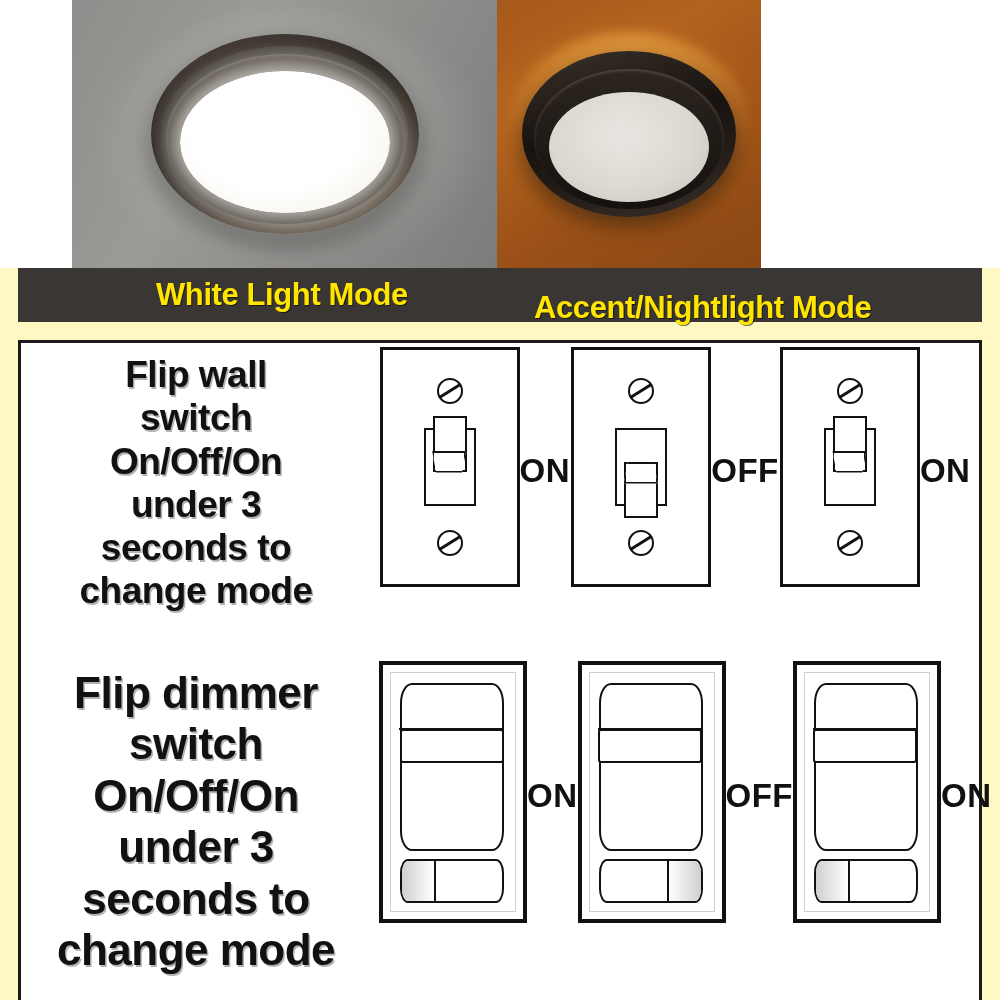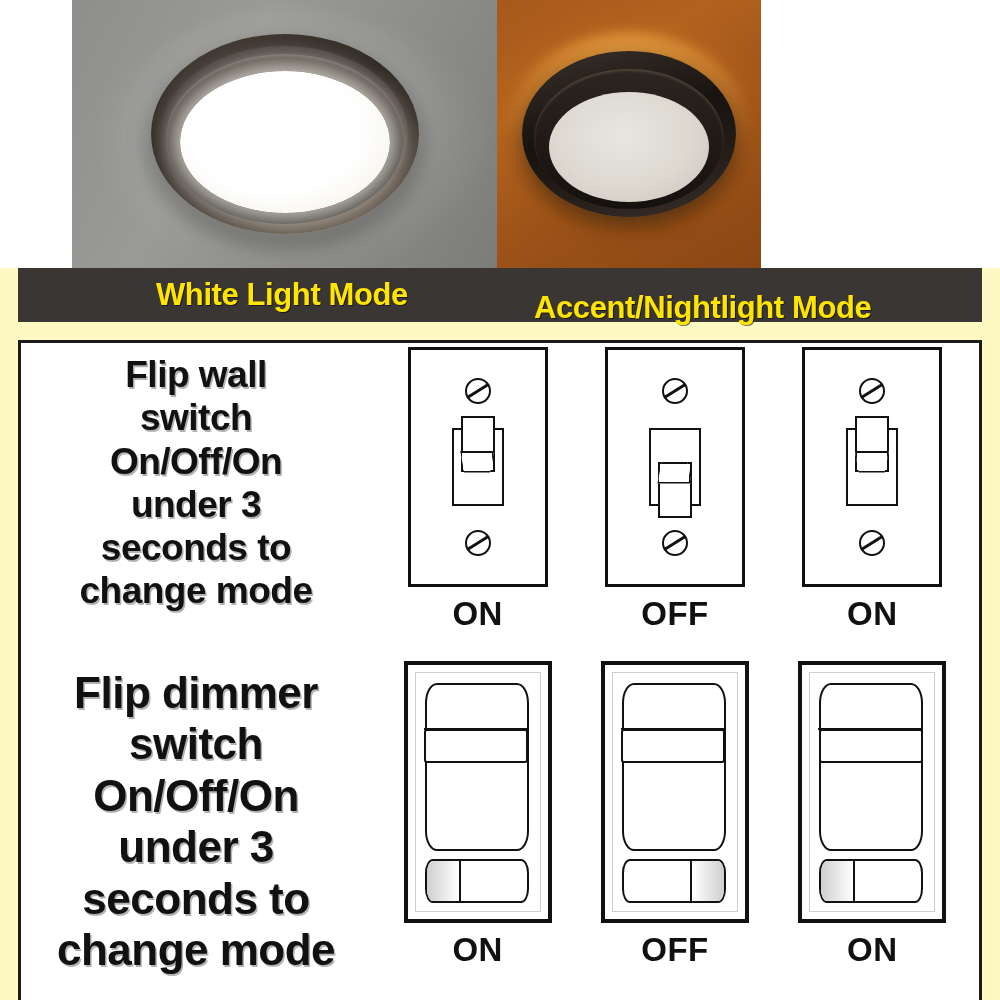--- a/index.html
+++ b/index.html
@@ -191,21 +191,21 @@
   .sw-col{
     flex:1 1 0;
     display:flex;
     justify-content:space-around;
     align-items:flex-start;
     padding:0 8px;
     box-sizing:border-box;
   }
   .sw-cell{
     display:flex;
-    flex-direction:column;
+    flex-direction:row;
     align-items:center;
   }
   .sw-label{
     margin-top:8px;
     font-weight:bold;
     font-size:33px;
     color:#111111;
     letter-spacing:0.5px;
   }
 

